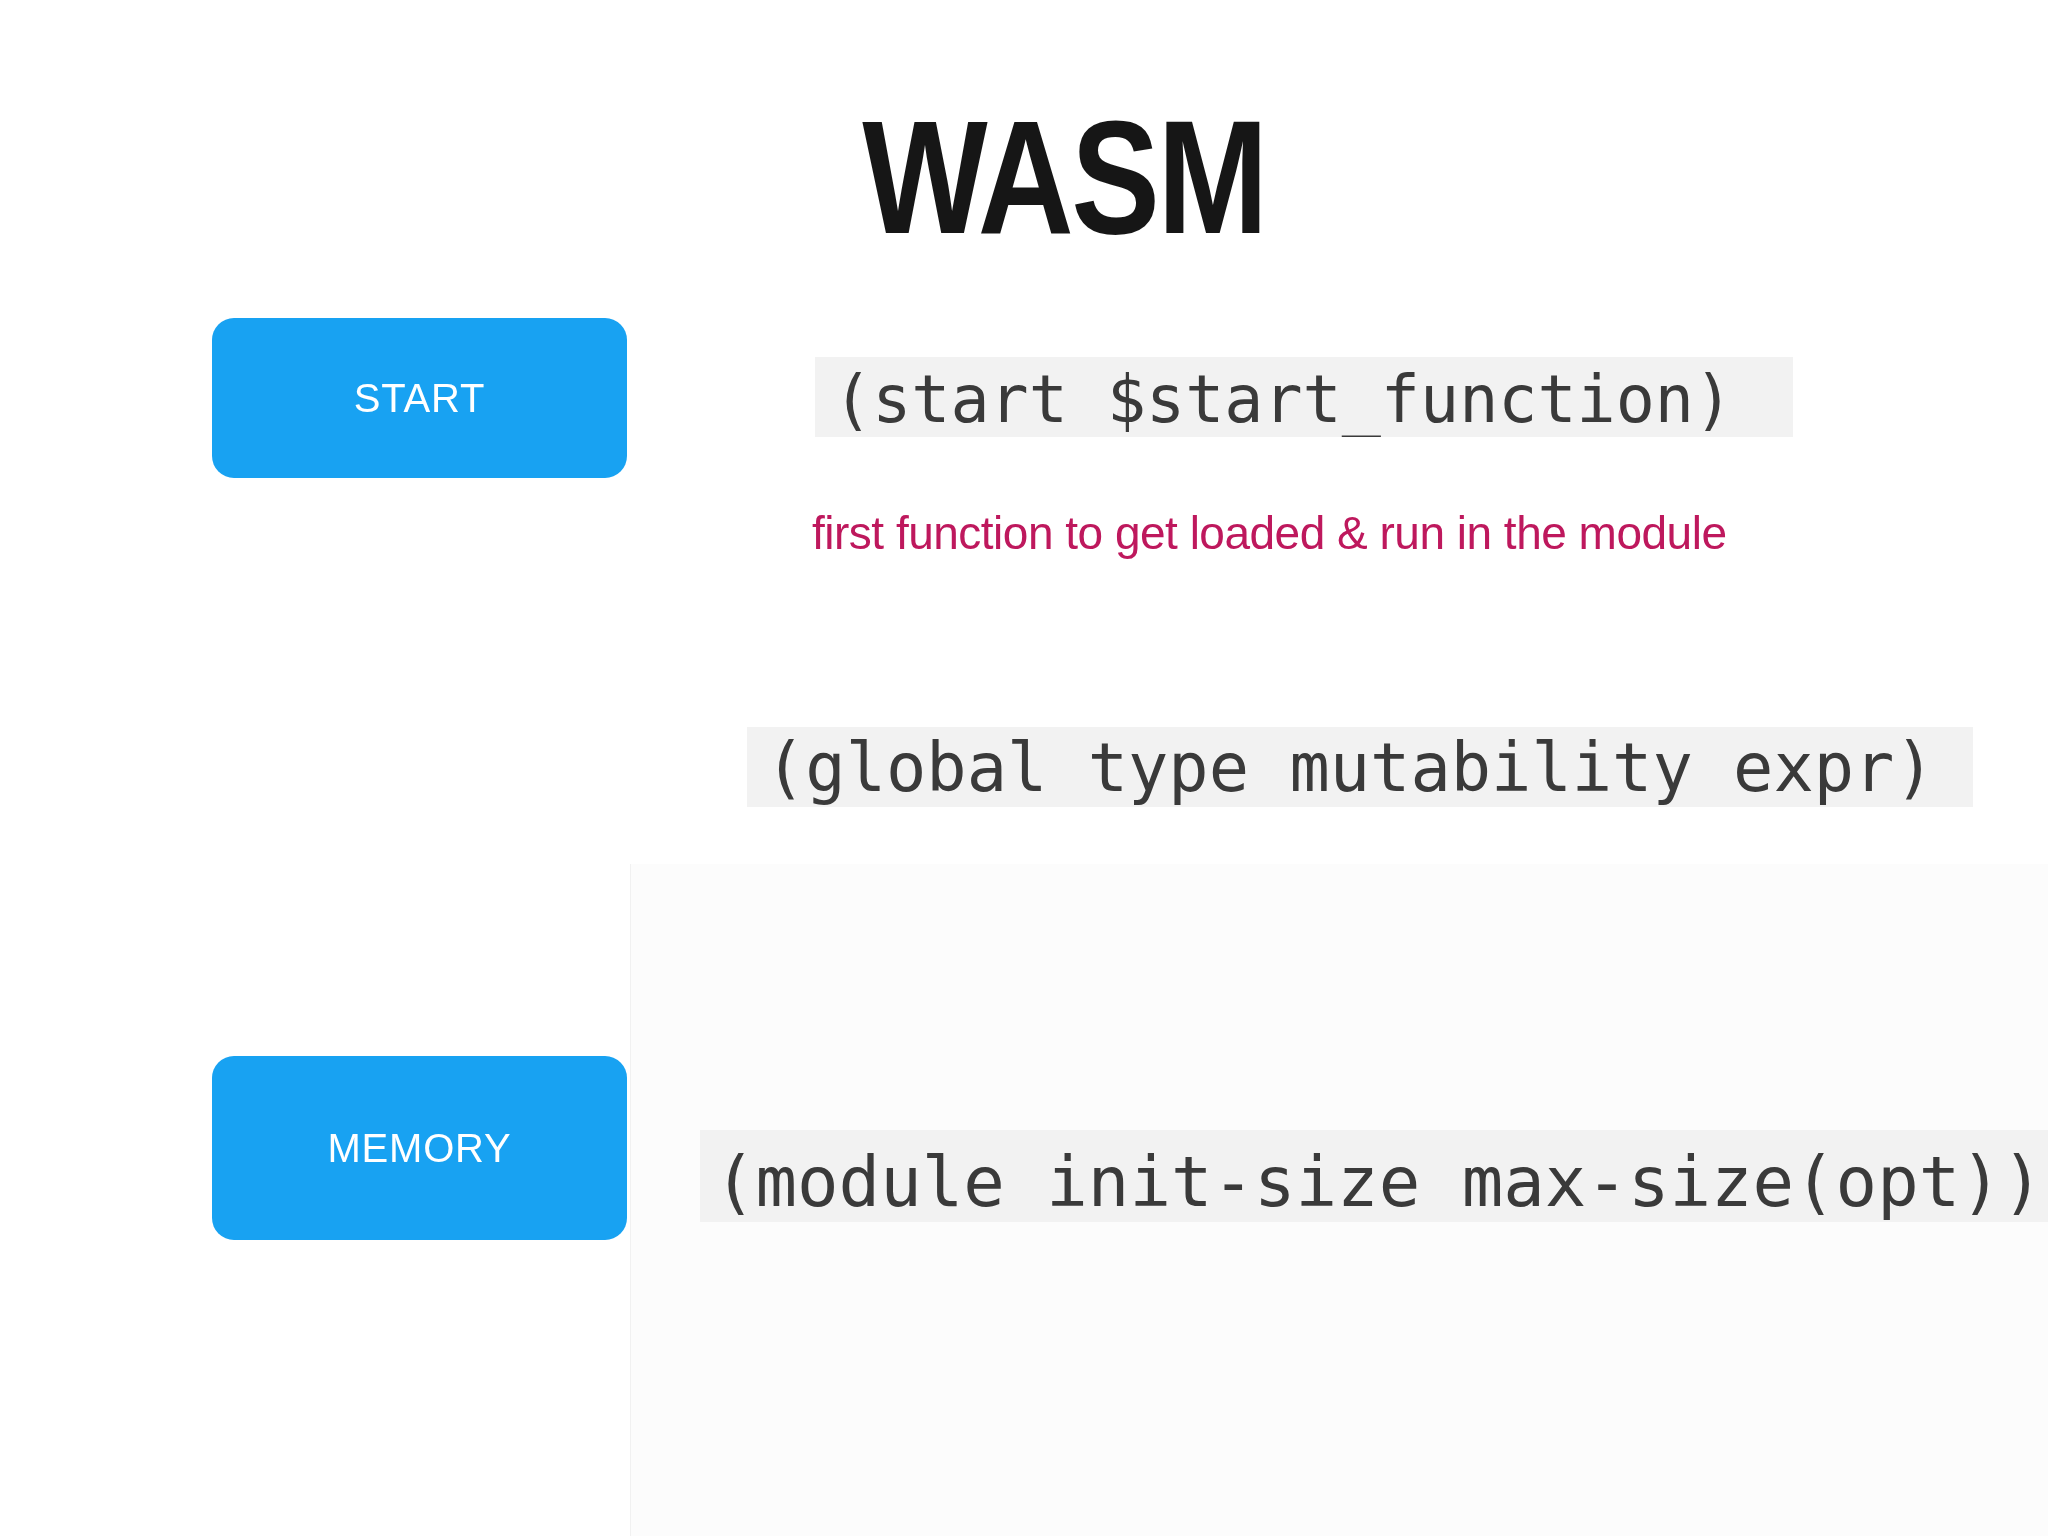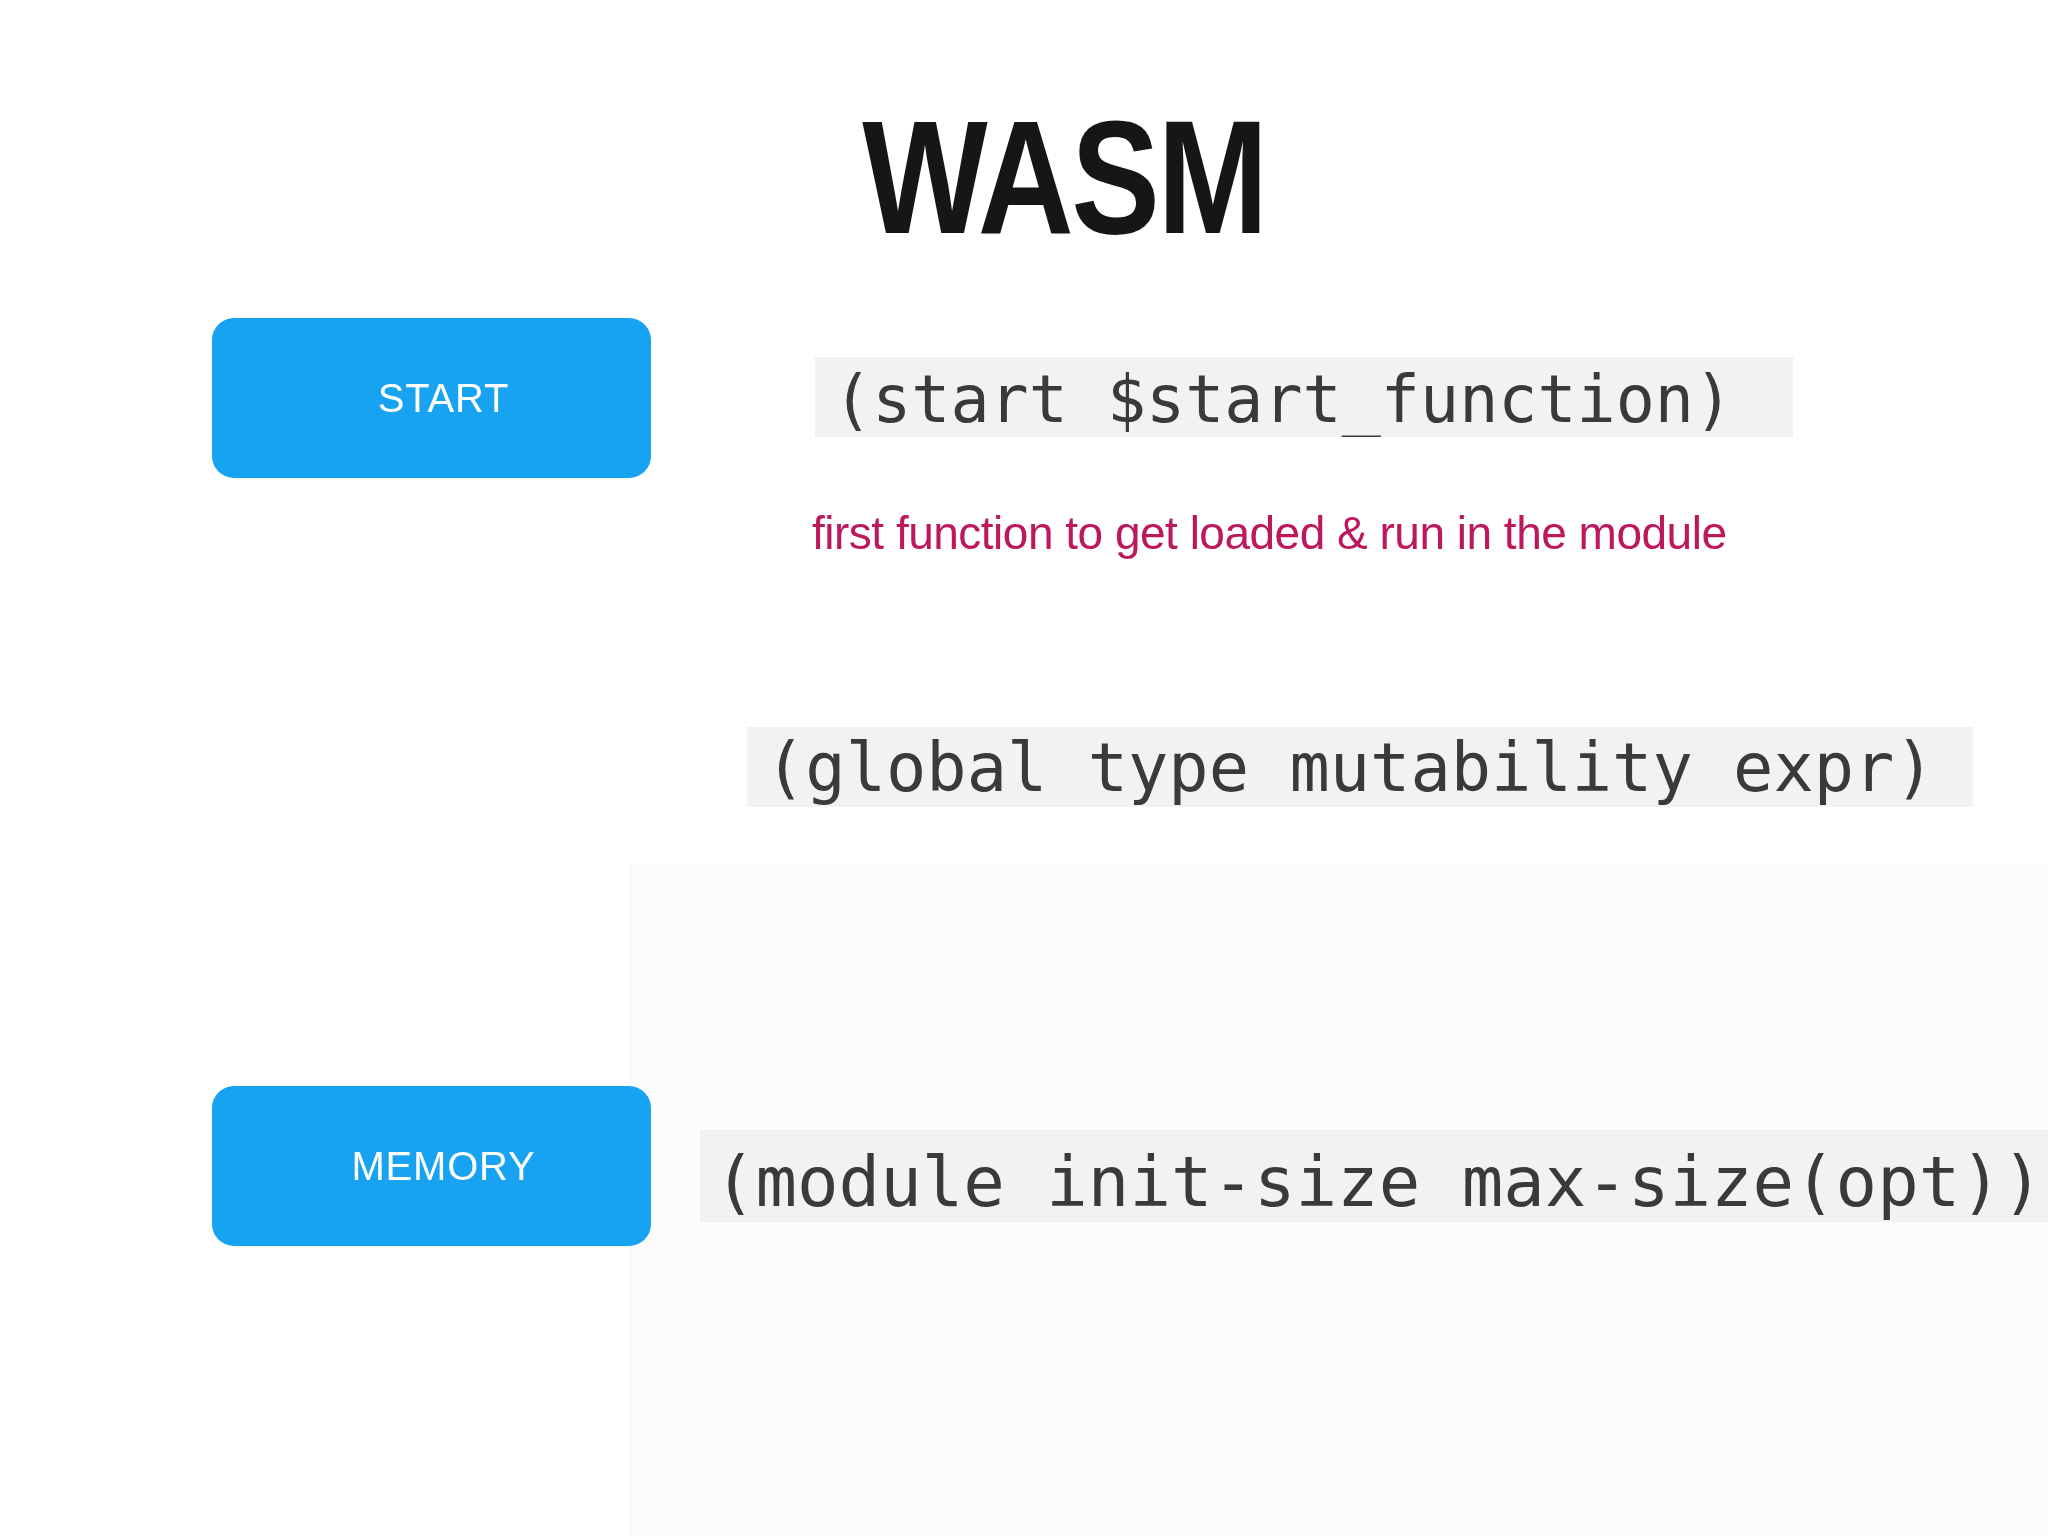--- a/index.html
+++ b/index.html
@@ -41,25 +41,24 @@
   .btn {
     position: absolute;
     left: 212px; width: 415px;
     border-radius: 22px;
     display: flex; align-items: center; justify-content: center;
     color: #ffffff;
     font-size: 40px;
     font-weight: 500;
     letter-spacing: 0.8px;
     z-index: 3;
-    padding-left: 24px;
   }
   #btn-start  { top: 318px;  height: 160px; }
   #btn-global { top: 702px;  height: 161px; }
-  #btn-memory { top: 1086px; height: 160px; }
+  #btn-memory { top: 1056px; height: 184px; }
 
   .chip {
     position: absolute;
     display: flex; align-items: flex-end;
     white-space: pre;
     font-family: "DejaVu Sans Mono", monospace;
     z-index: 2;
     overflow: hidden;
   }
   #chip-start  { left: 815px; top: 357px;  width: 960px;  height: 80px; font-size: 65px; padding-left: 18px; }

